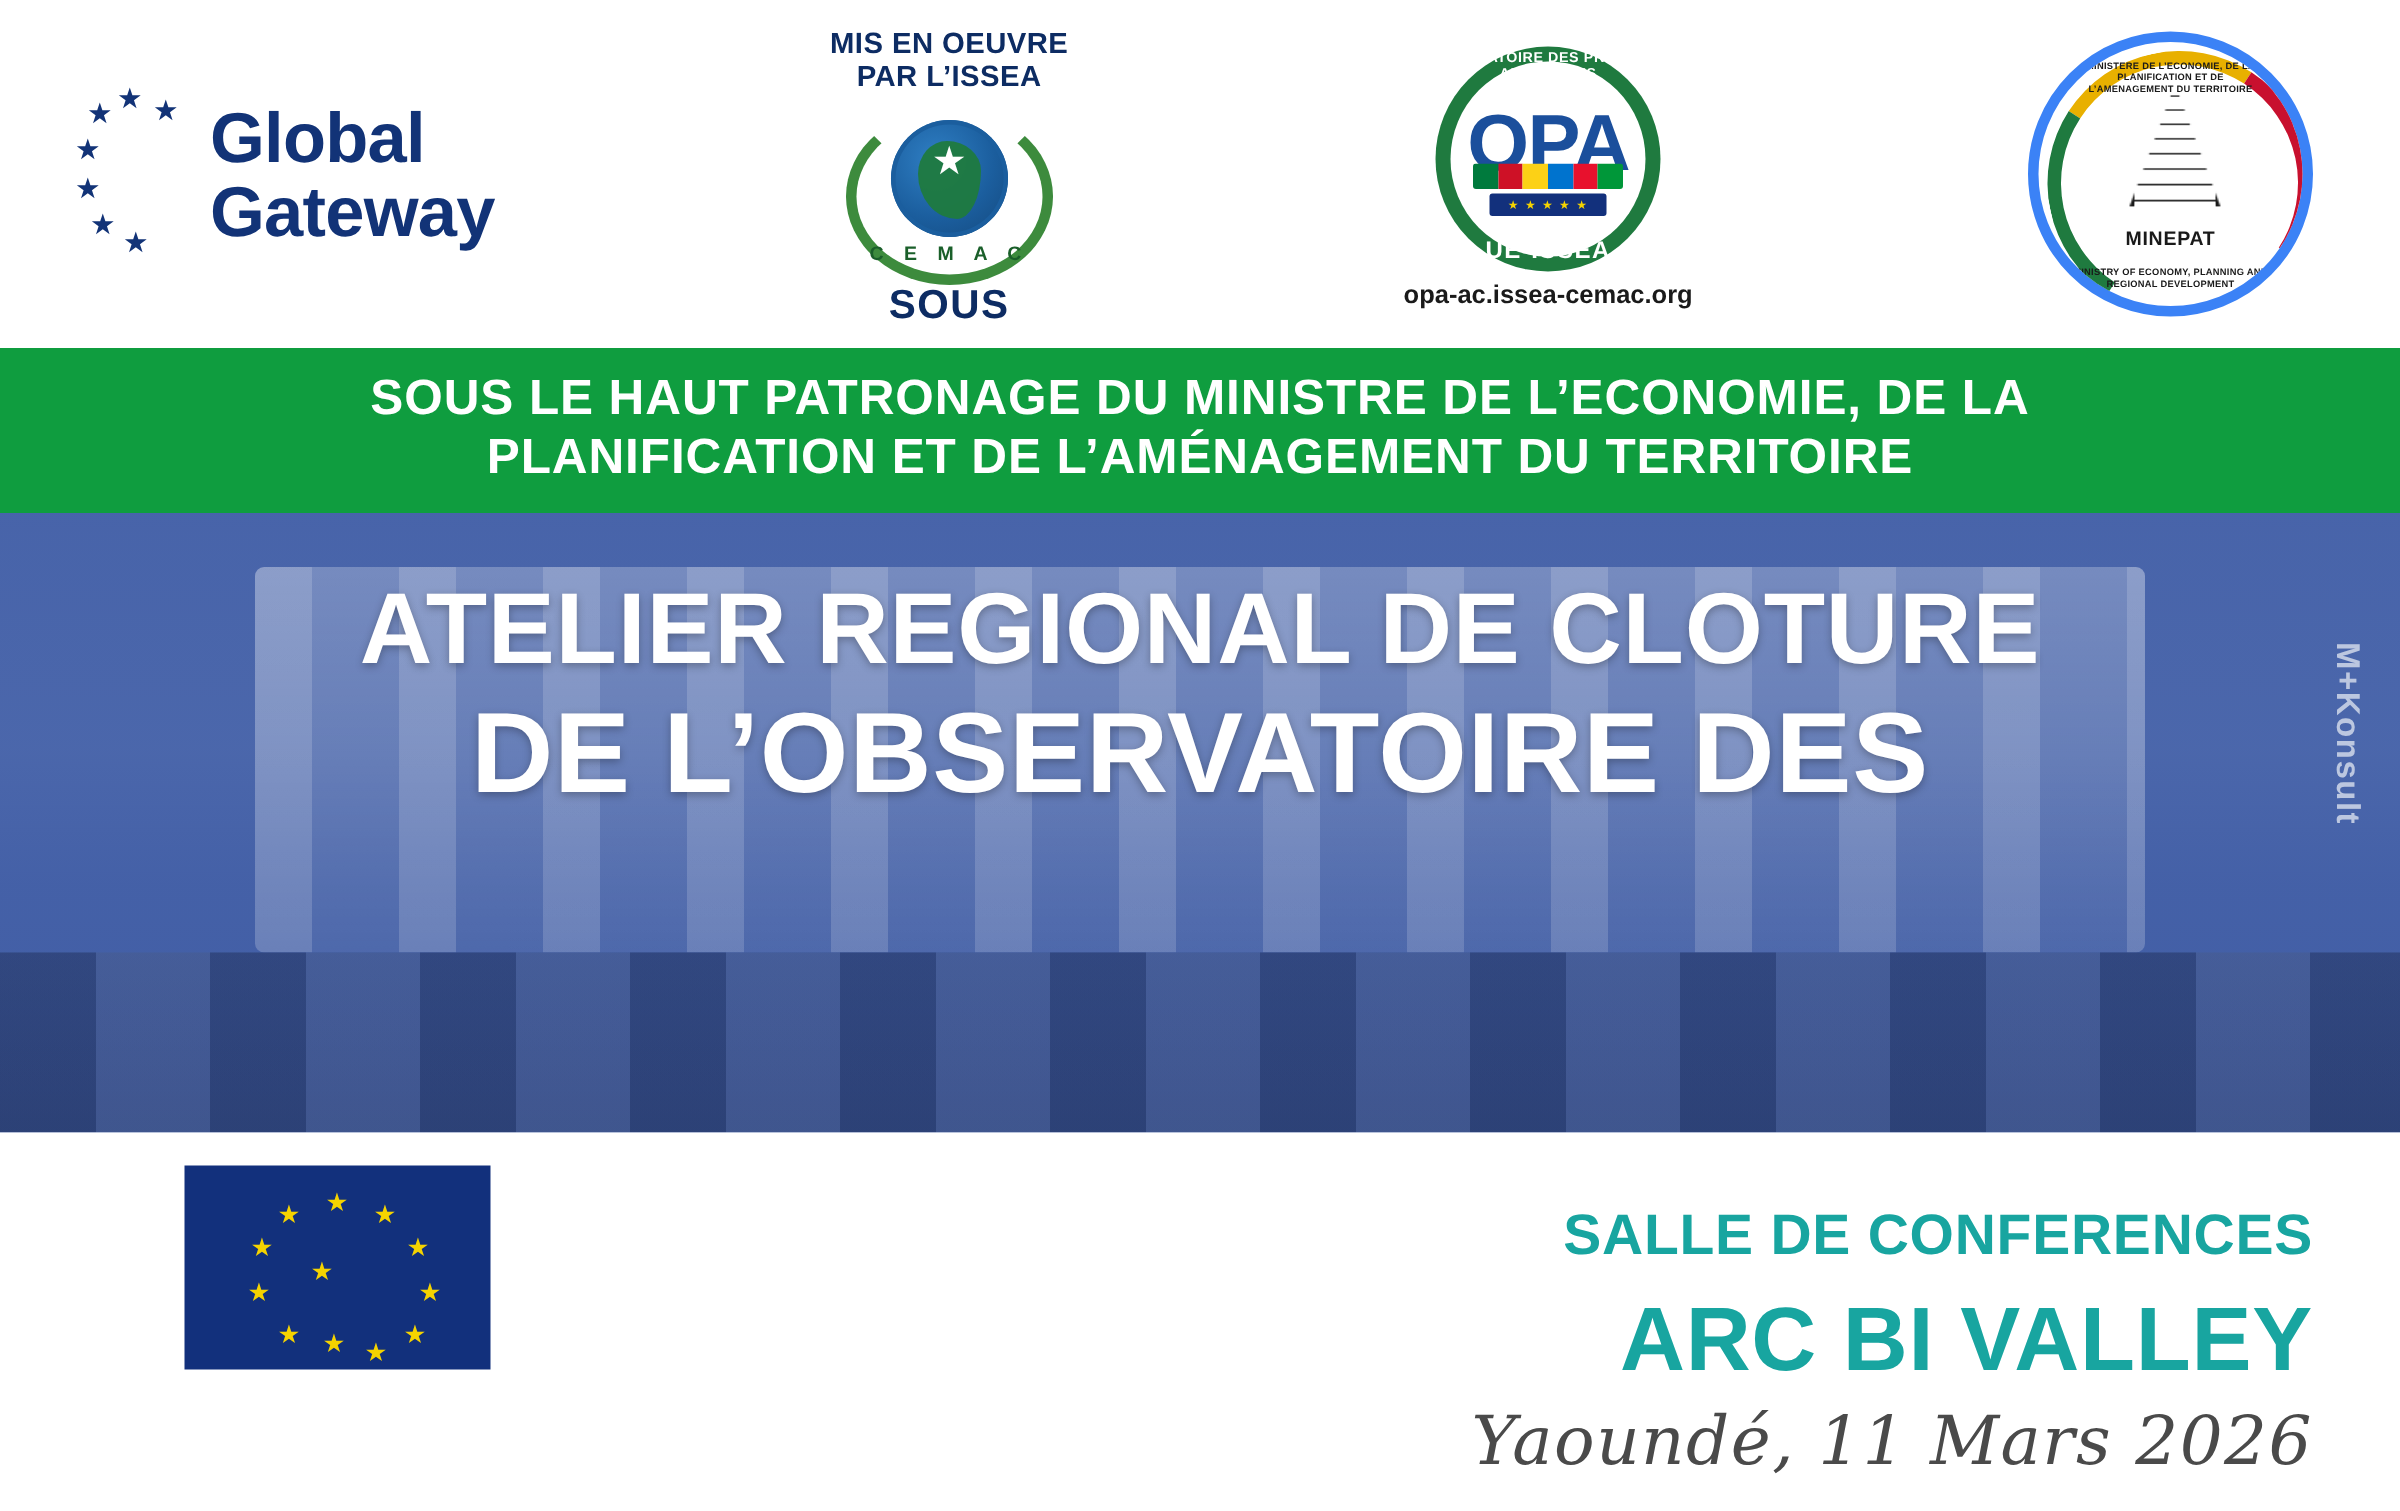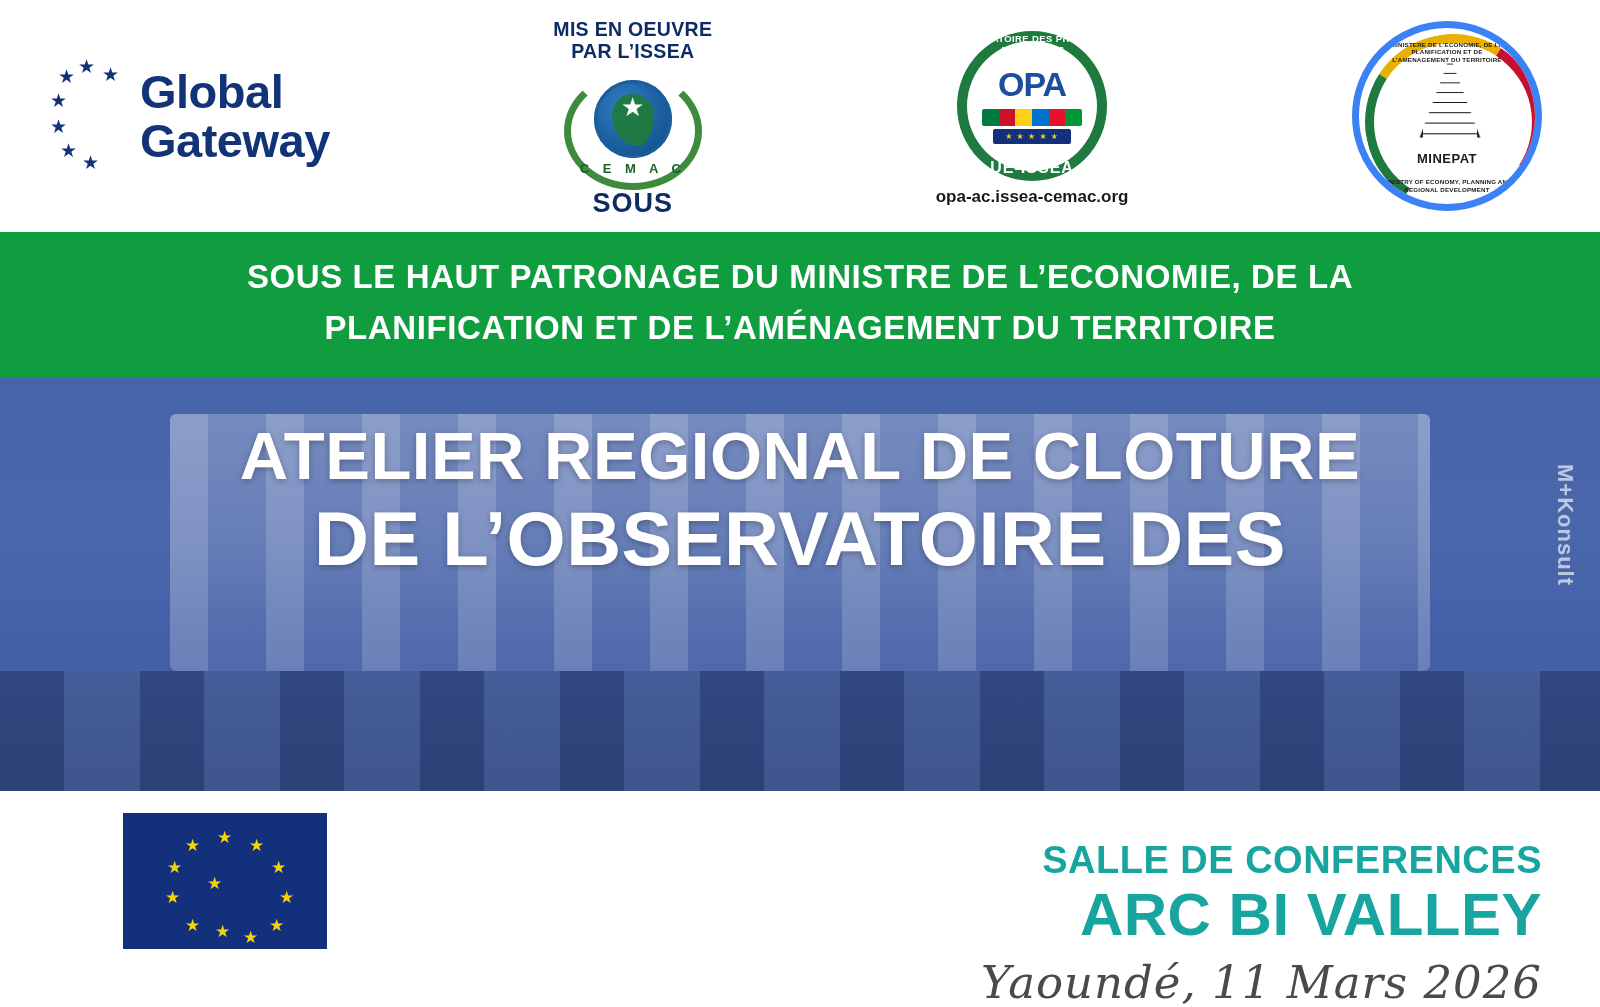--- a/index.html
+++ b/index.html
@@ -162,21 +162,21 @@
     font-size: 9.5px;
     font-weight: bold;
     letter-spacing: .4px;
   }
   .opa-main {
     position: absolute;
     left: 0; top: 36px;
     width: 182px;
     text-align: center;
     color: #1b4f9c;
-    font-size: 34px;
+    font-size: 53px;
     font-weight: bold;
     letter-spacing: -1px;
   }
   .opa-flags {
     position: absolute;
     left: 41px; top: 80px;
     width: 100px; height: 17px;
     display: flex;
     overflow: hidden;
     border-radius: 2px;
@@ -287,21 +287,21 @@
   .minepat .ring-text-bottom { bottom: 11px; padding: 0 22px; }
 
   
   .green-band {
     background: #16a34a;
     background: #0f9d3f;
     padding: 14px 60px 18px;
     box-sizing: border-box;
   }
   .green-band p {
-    margin: 12px;
+    margin: 0;
     text-align: center;
     color: #ffffff;
     font-size: 33px;
     font-weight: bold;
     line-height: 1.18;
     letter-spacing: .6px;
   }
 
   
   .hero {
@@ -406,21 +406,21 @@
     font-weight: bold;
     letter-spacing: .5px;
     line-height: 1;
   }
   .venue-line2 {
     color: #18a5a0;
     font-size: 60px;
     font-weight: bold;
     letter-spacing: .5px;
     line-height: 1.05;
-    margin-top: 4px;
+    margin-top: 18px;
     text-align: right;
   }
   .venue-date {
     color: #4a4a4a;
     font-size: 45px;
     font-family: "DejaVu Serif", serif;
     font-style: italic;
     margin-top: 10px;
     letter-spacing: 1px;
   }

